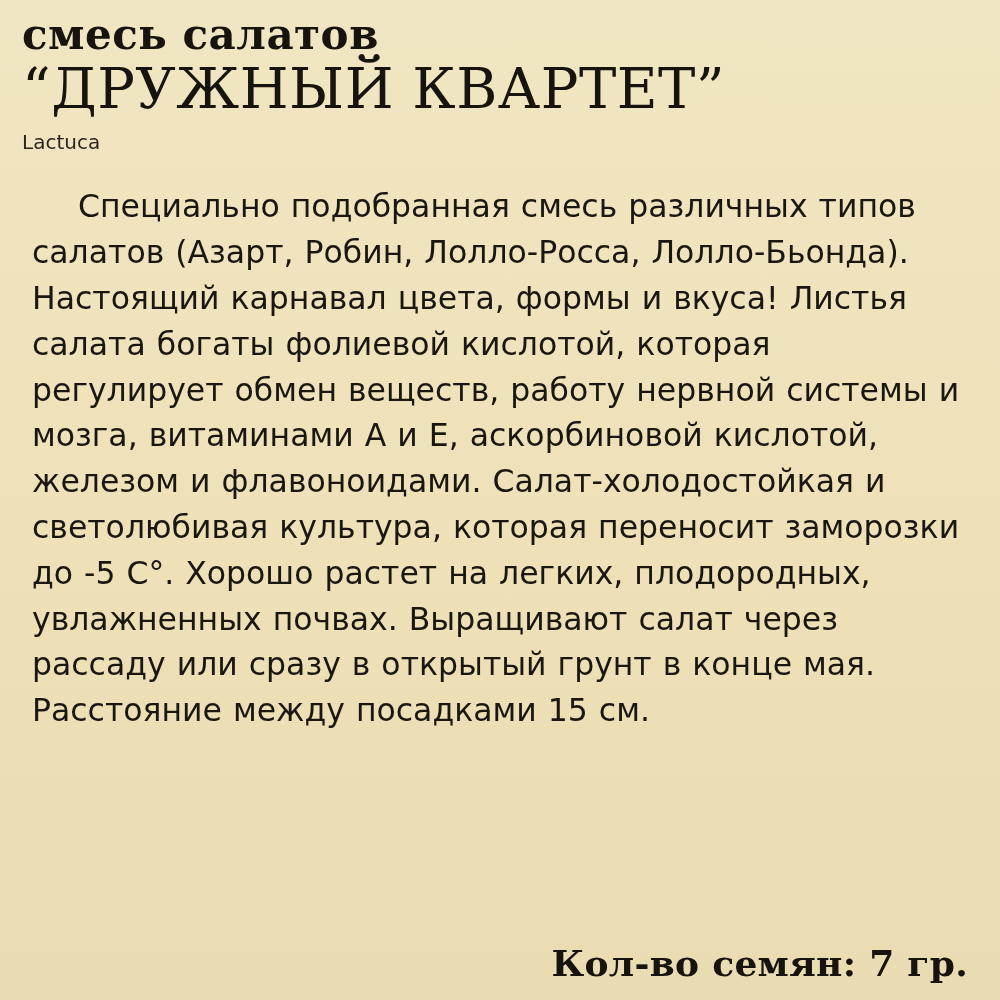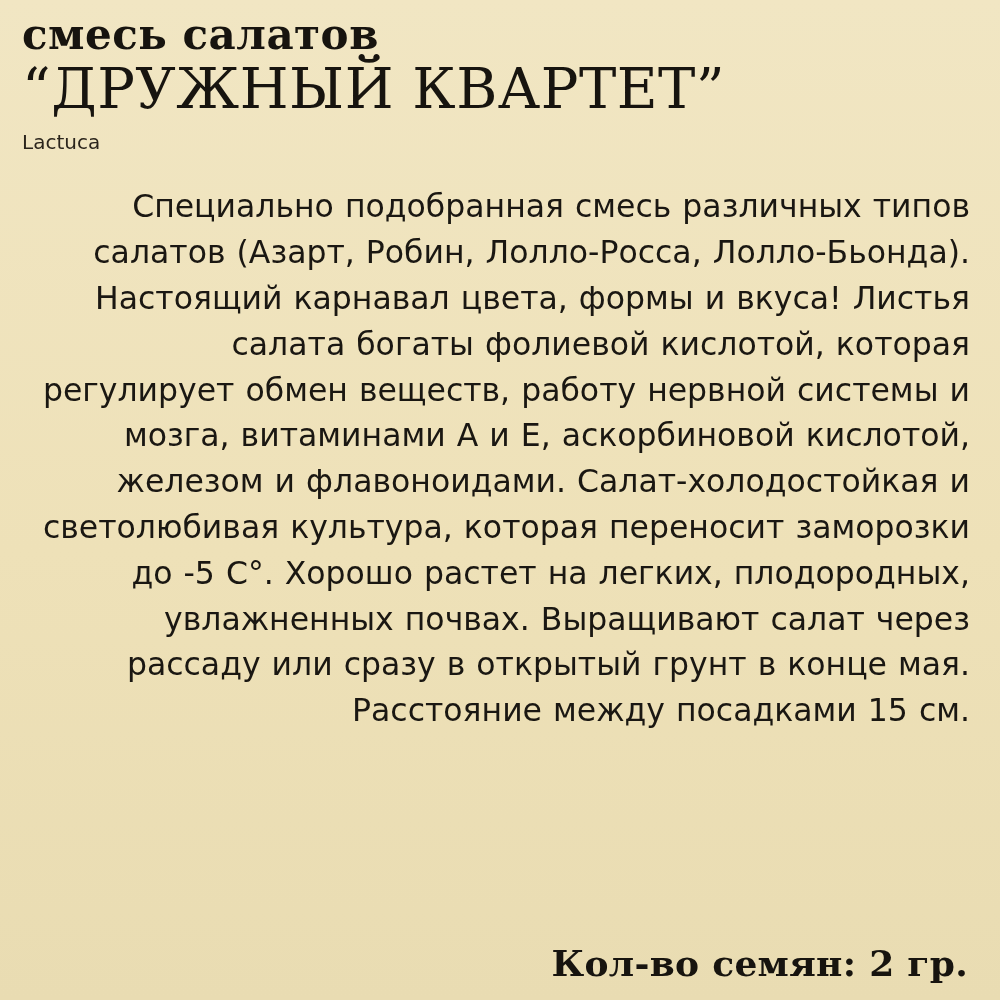--- a/index.html
+++ b/index.html
@@ -52,21 +52,21 @@
     color: #2b251c;
     margin-top: 12px;
     font-weight: 400;
   }
   .description {
     margin-top: 26px;
     font-family: "DejaVu Sans", sans-serif;
     font-size: 31.5px;
     line-height: 1.455;
     color: #1a1712;
-    text-align: right;
+    text-align: left;
     text-indent: 46px;
     word-spacing: 1px;
     padding: 0 8px 0 10px;
   }
   .spacer {
     flex: 1 1 auto;
   }
   .footer {
     text-align: right;
     padding-right: 10px;
@@ -89,16 +89,16 @@
     <div class="title-small">смесь салатов</div>
     <div class="title-main">“ДРУЖНЫЙ КВАРТЕТ”</div>
     <div class="latin-name">Lactuca</div>
   </div>
 
   <div class="description">Специально подобранная смесь различных типов салатов (Азарт, Робин, Лолло-Росса, Лолло-Бьонда). Настоящий карнавал цвета, формы и вкуса! Листья салата богаты фолиевой кислотой, которая регулирует обмен веществ, работу нервной системы и мозга, витаминами А и Е, аскорбиновой кислотой, железом и флавоноидами. Салат-холодостойкая и светолюбивая культура, которая переносит заморозки до -5 С°. Хорошо растет на легких, плодородных, увлажненных почвах. Выращивают салат через рассаду или сразу в открытый грунт в конце мая. Расстояние между посадками 15 см.</div>
 
   <div class="spacer"></div>
 
   <div class="footer">
-    <span class="seed-amount">Кол-во семян: 2 гр.</span>
+    <span class="seed-amount">Кол-во семян: 7 гр.</span>
   </div>
 
 </div>
 
 </body></html>

